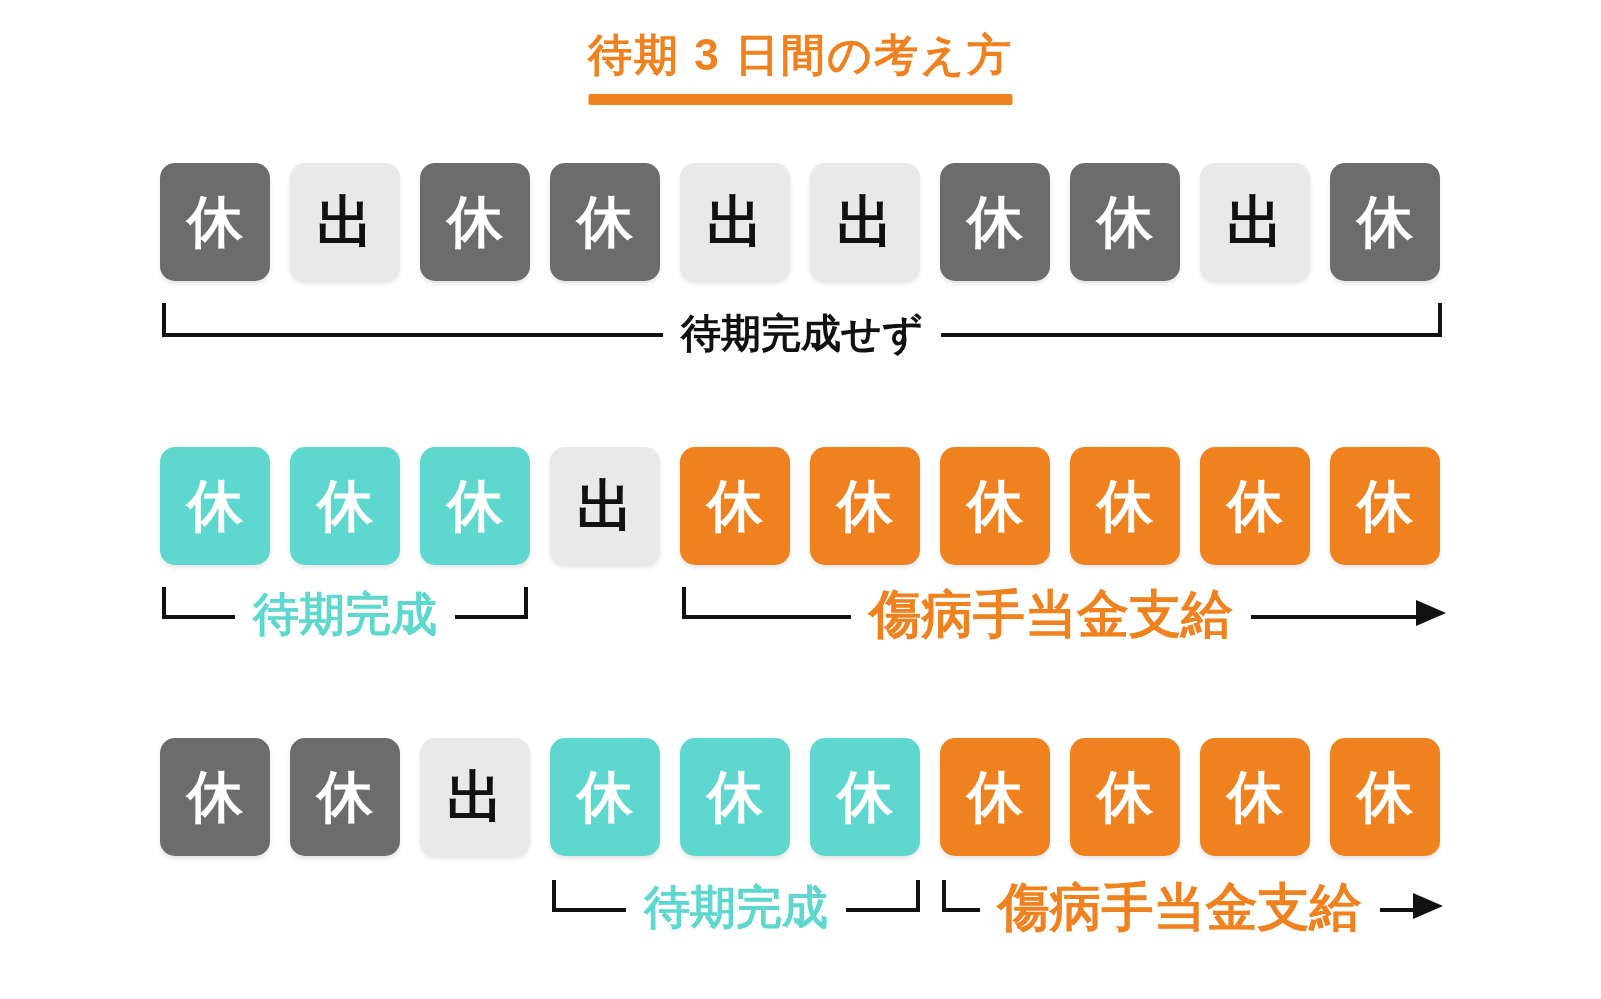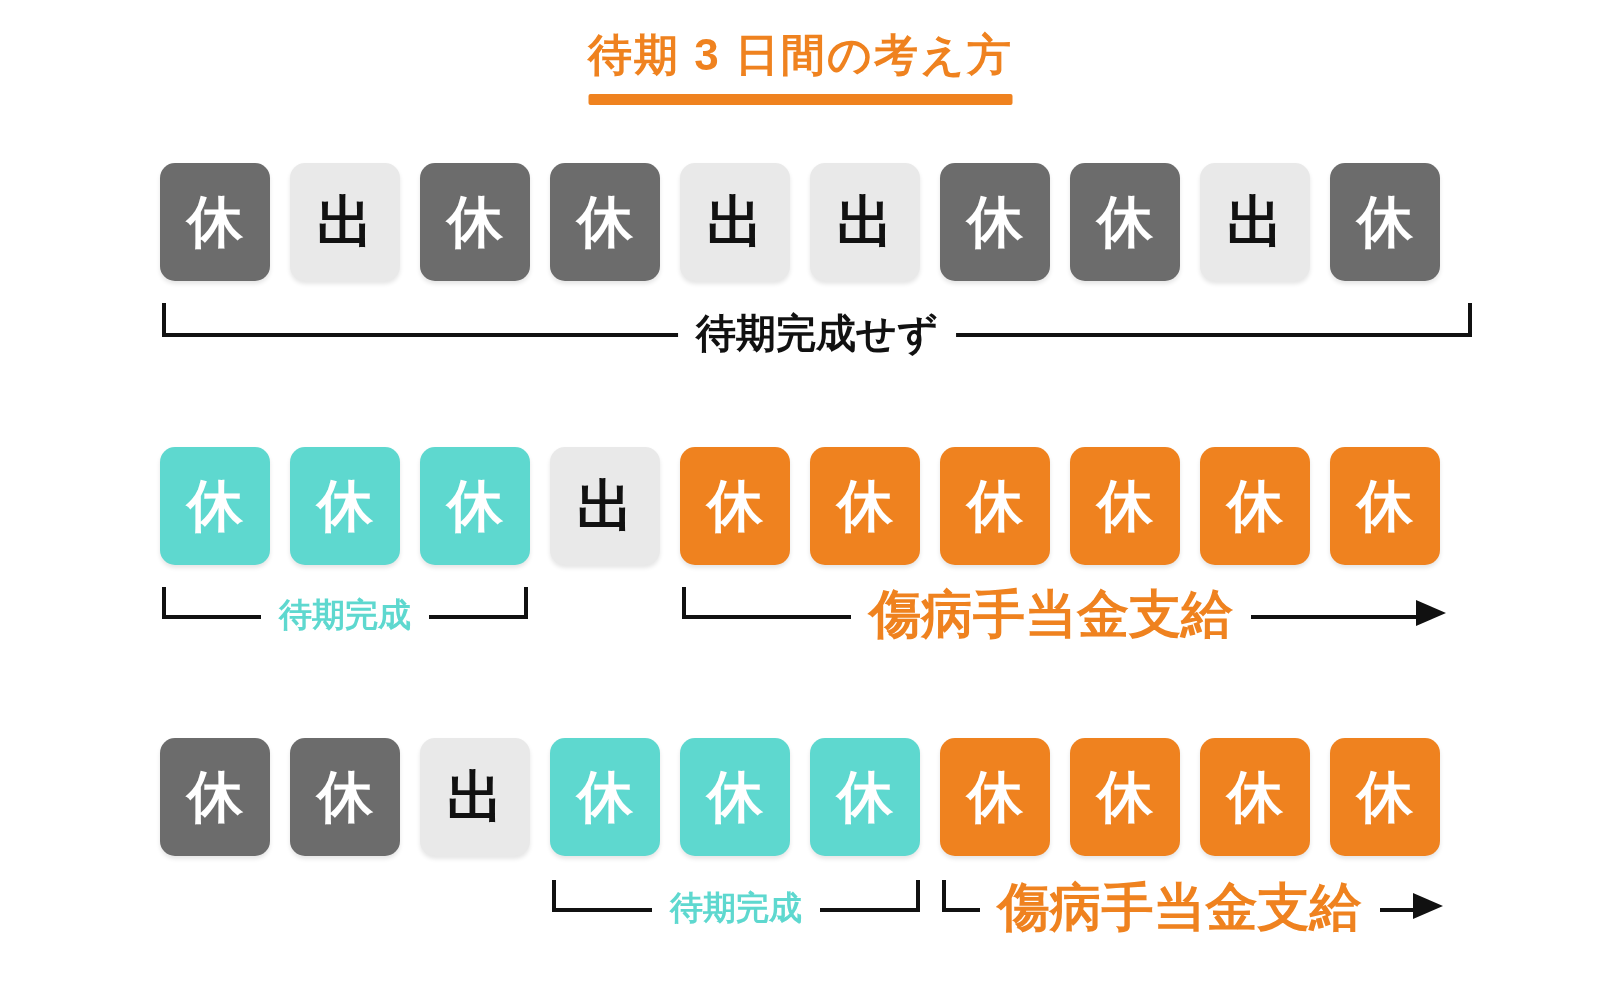--- a/index.html
+++ b/index.html
@@ -24,21 +24,21 @@
   .cell-teal{background:#5ed8cf;color:#ffffff;}
   .cell-orange{background:#ef821f;color:#ffffff;}
   
   .bracket{position:absolute;border-bottom:4px solid #111;border-left:4px solid #111;}
   .bracket.closed{border-right:4px solid #111;}
   .blabel{
     position:absolute;left:50%;bottom:0;transform:translate(-50%,50%);
     background:#ffffff;padding:0 18px;font-weight:bold;white-space:nowrap;line-height:1.15;
   }
   .label-black{font-size:40px;color:#111111;}
-  .label-teal{font-size:33px;color:#5ed8cf;}
+  .label-teal{font-size:46px;color:#5ed8cf;}
   .label-orange{font-size:52px;color:#ef821f;}
   .arrowhead{
     position:absolute;right:-30px;bottom:-11px;width:0;height:0;
     border-left:30px solid #111;border-top:13px solid transparent;border-bottom:13px solid transparent;
   }
 </style>
 </head>
 <body>
 
 <div class="canvas">
@@ -53,21 +53,21 @@
       <div class="cell cell-light">出</div>
       <div class="cell cell-dark">休</div>
       <div class="cell cell-dark">休</div>
       <div class="cell cell-light">出</div>
       <div class="cell cell-light">出</div>
       <div class="cell cell-dark">休</div>
       <div class="cell cell-dark">休</div>
       <div class="cell cell-light">出</div>
       <div class="cell cell-dark">休</div>
     </div>
-  <div class="bracket closed" style="left:162px;top:303px;width:1272px;height:30px;padding-left:30px;">
+  <div class="bracket closed" style="left:162px;top:303px;width:1272px;height:30px;">
     <span class="blabel label-black">待期完成せず</span>
   </div>
 
   <div class="row" style="top:447px;">
       <div class="cell cell-teal">休</div>
       <div class="cell cell-teal">休</div>
       <div class="cell cell-teal">休</div>
       <div class="cell cell-light">出</div>
       <div class="cell cell-orange">休</div>
       <div class="cell cell-orange">休</div>

